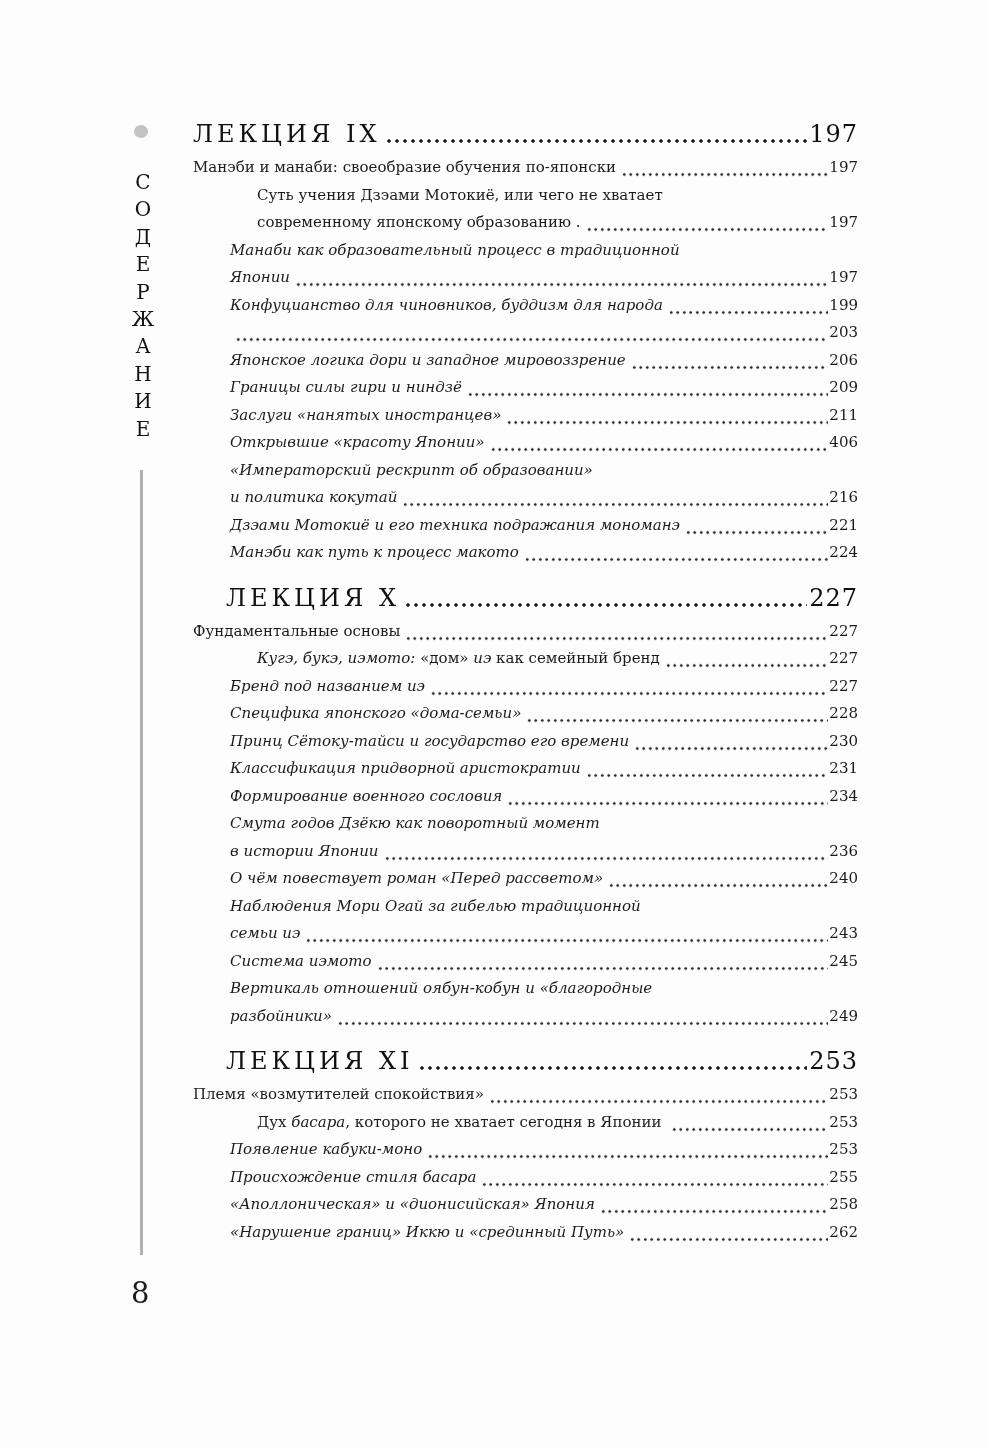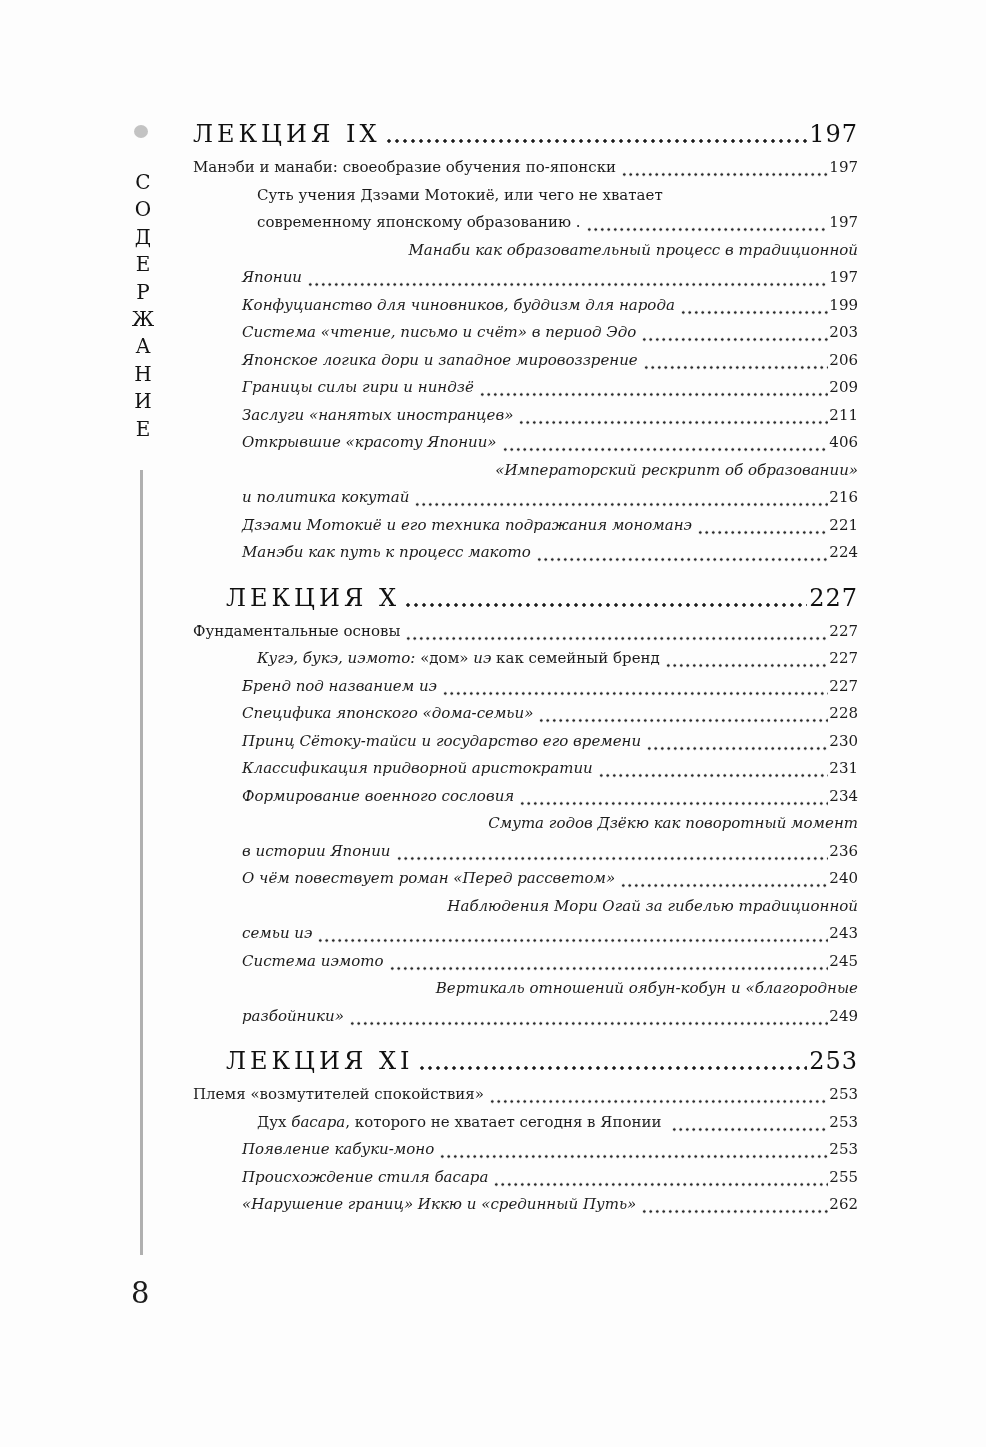--- a/index.html
+++ b/index.html
@@ -35,21 +35,21 @@
     width:665px;
   }
   .row{
     display:flex;align-items:stretch;
     font-size:15px;line-height:27.5px;
     white-space:pre;
   }
   .row .txt{white-space:pre;}
   .it{font-style:italic;}
   .lvl2{margin-left:64px;}
-  .lvl3{margin-left:49px;justify-content:flex-end;}
+  .lvl3{margin-left:37px;}
   .leader{
     flex:1 1 auto;min-width:12px;margin:0 1px 0 5px;
     background-image:radial-gradient(circle,#2b2b2b 1.15px,transparent 1.45px);
     background-size:6.5px 6.5px;background-repeat:repeat-x;
     background-position:left bottom 4px;
   }
   .pg{flex:0 0 auto;}
   .hrow{
     font-size:24px;line-height:36px;letter-spacing:4px;
     color:#101010;
@@ -84,21 +84,21 @@
   <div class="folio">8</div>
   <main class="toc" id="toc-root">
       <section class="sec">
         <div class="row hrow"><span class="txt">ЛЕКЦИЯ IX</span><span class="leader"></span><span class="pg">197</span></div>
         <div class="row lvl1"><span class="txt"><span>Манэби и манаби: своеобразие обучения по-японски</span></span><span class="leader"></span><span class="pg">197</span></div>
         <div class="row lvl2"><span class="txt"><span>Суть учения Дзэами Мотокиё, или чего не хватает</span></span></div>
         <div class="row lvl2"><span class="txt"><span>современному японскому образованию .</span></span><span class="leader"></span><span class="pg">197</span></div>
         <div class="row lvl3"><span class="txt"><span class="it">Манаби как образовательный процесс в традиционной</span></span></div>
         <div class="row lvl3"><span class="txt"><span class="it">Японии</span></span><span class="leader"></span><span class="pg">197</span></div>
         <div class="row lvl3"><span class="txt"><span class="it">Конфуцианство для чиновников, буддизм для народа</span></span><span class="leader"></span><span class="pg">199</span></div>
-        <div class="row lvl3"><span class="txt"><span class="it">Система «чтение, письмо и счёт» в период Эдо</span></span><span class="leader"></span><span class="pg">203</span></div>
+        <div class="row lvl3"><span class="leader"></span><span class="pg">203</span></div>
         <div class="row lvl3"><span class="txt"><span class="it">Японское логика дори и западное мировоззрение</span></span><span class="leader"></span><span class="pg">206</span></div>
         <div class="row lvl3"><span class="txt"><span class="it">Границы силы гири и ниндзё</span></span><span class="leader"></span><span class="pg">209</span></div>
         <div class="row lvl3"><span class="txt"><span class="it">Заслуги «нанятых иностранцев»</span></span><span class="leader"></span><span class="pg">211</span></div>
         <div class="row lvl3"><span class="txt"><span class="it">Открывшие «красоту Японии»</span></span><span class="leader"></span><span class="pg">406</span></div>
         <div class="row lvl3"><span class="txt"><span class="it">«Императорский рескрипт об образовании»</span></span></div>
         <div class="row lvl3"><span class="txt"><span class="it">и политика кокутай</span></span><span class="leader"></span><span class="pg">216</span></div>
         <div class="row lvl3"><span class="txt"><span class="it">Дзэами Мотокиё и его техника подражания мономанэ</span></span><span class="leader"></span><span class="pg">221</span></div>
         <div class="row lvl3"><span class="txt"><span class="it">Манэби как путь к процесс макото</span></span><span class="leader"></span><span class="pg">224</span></div>
       </section>
       <section class="sec">
@@ -118,16 +118,17 @@
         <div class="row lvl3"><span class="txt"><span class="it">Система иэмото</span></span><span class="leader"></span><span class="pg">245</span></div>
         <div class="row lvl3"><span class="txt"><span class="it">Вертикаль отношений оябун-кобун и «благородные</span></span></div>
         <div class="row lvl3"><span class="txt"><span class="it">разбойники»</span></span><span class="leader"></span><span class="pg">249</span></div>
       </section>
       <section class="sec">
         <div class="row hrow"><span class="txt">ЛЕКЦИЯ XI</span><span class="leader"></span><span class="pg">253</span></div>
         <div class="row lvl1"><span class="txt"><span>Племя «возмутителей спокойствия»</span></span><span class="leader"></span><span class="pg">253</span></div>
         <div class="row lvl2"><span class="txt"><span>Дух </span><span class="it">басара</span><span>, которого не хватает сегодня в Японии </span></span><span class="leader"></span><span class="pg">253</span></div>
         <div class="row lvl3"><span class="txt"><span class="it">Появление кабуки-моно</span></span><span class="leader"></span><span class="pg">253</span></div>
         <div class="row lvl3"><span class="txt"><span class="it">Происхождение стиля басара</span></span><span class="leader"></span><span class="pg">255</span></div>
+        <div class="row lvl3"><span class="txt"><span class="it">«Аполлоническая» и «дионисийская» Япония</span></span><span class="leader"></span><span class="pg">258</span></div>
         <div class="row lvl3"><span class="txt"><span class="it">«Нарушение границ» Иккю и «срединный Путь»</span></span><span class="leader"></span><span class="pg">262</span></div>
       </section>
     </main>
 </div>
 
 </body></html>

